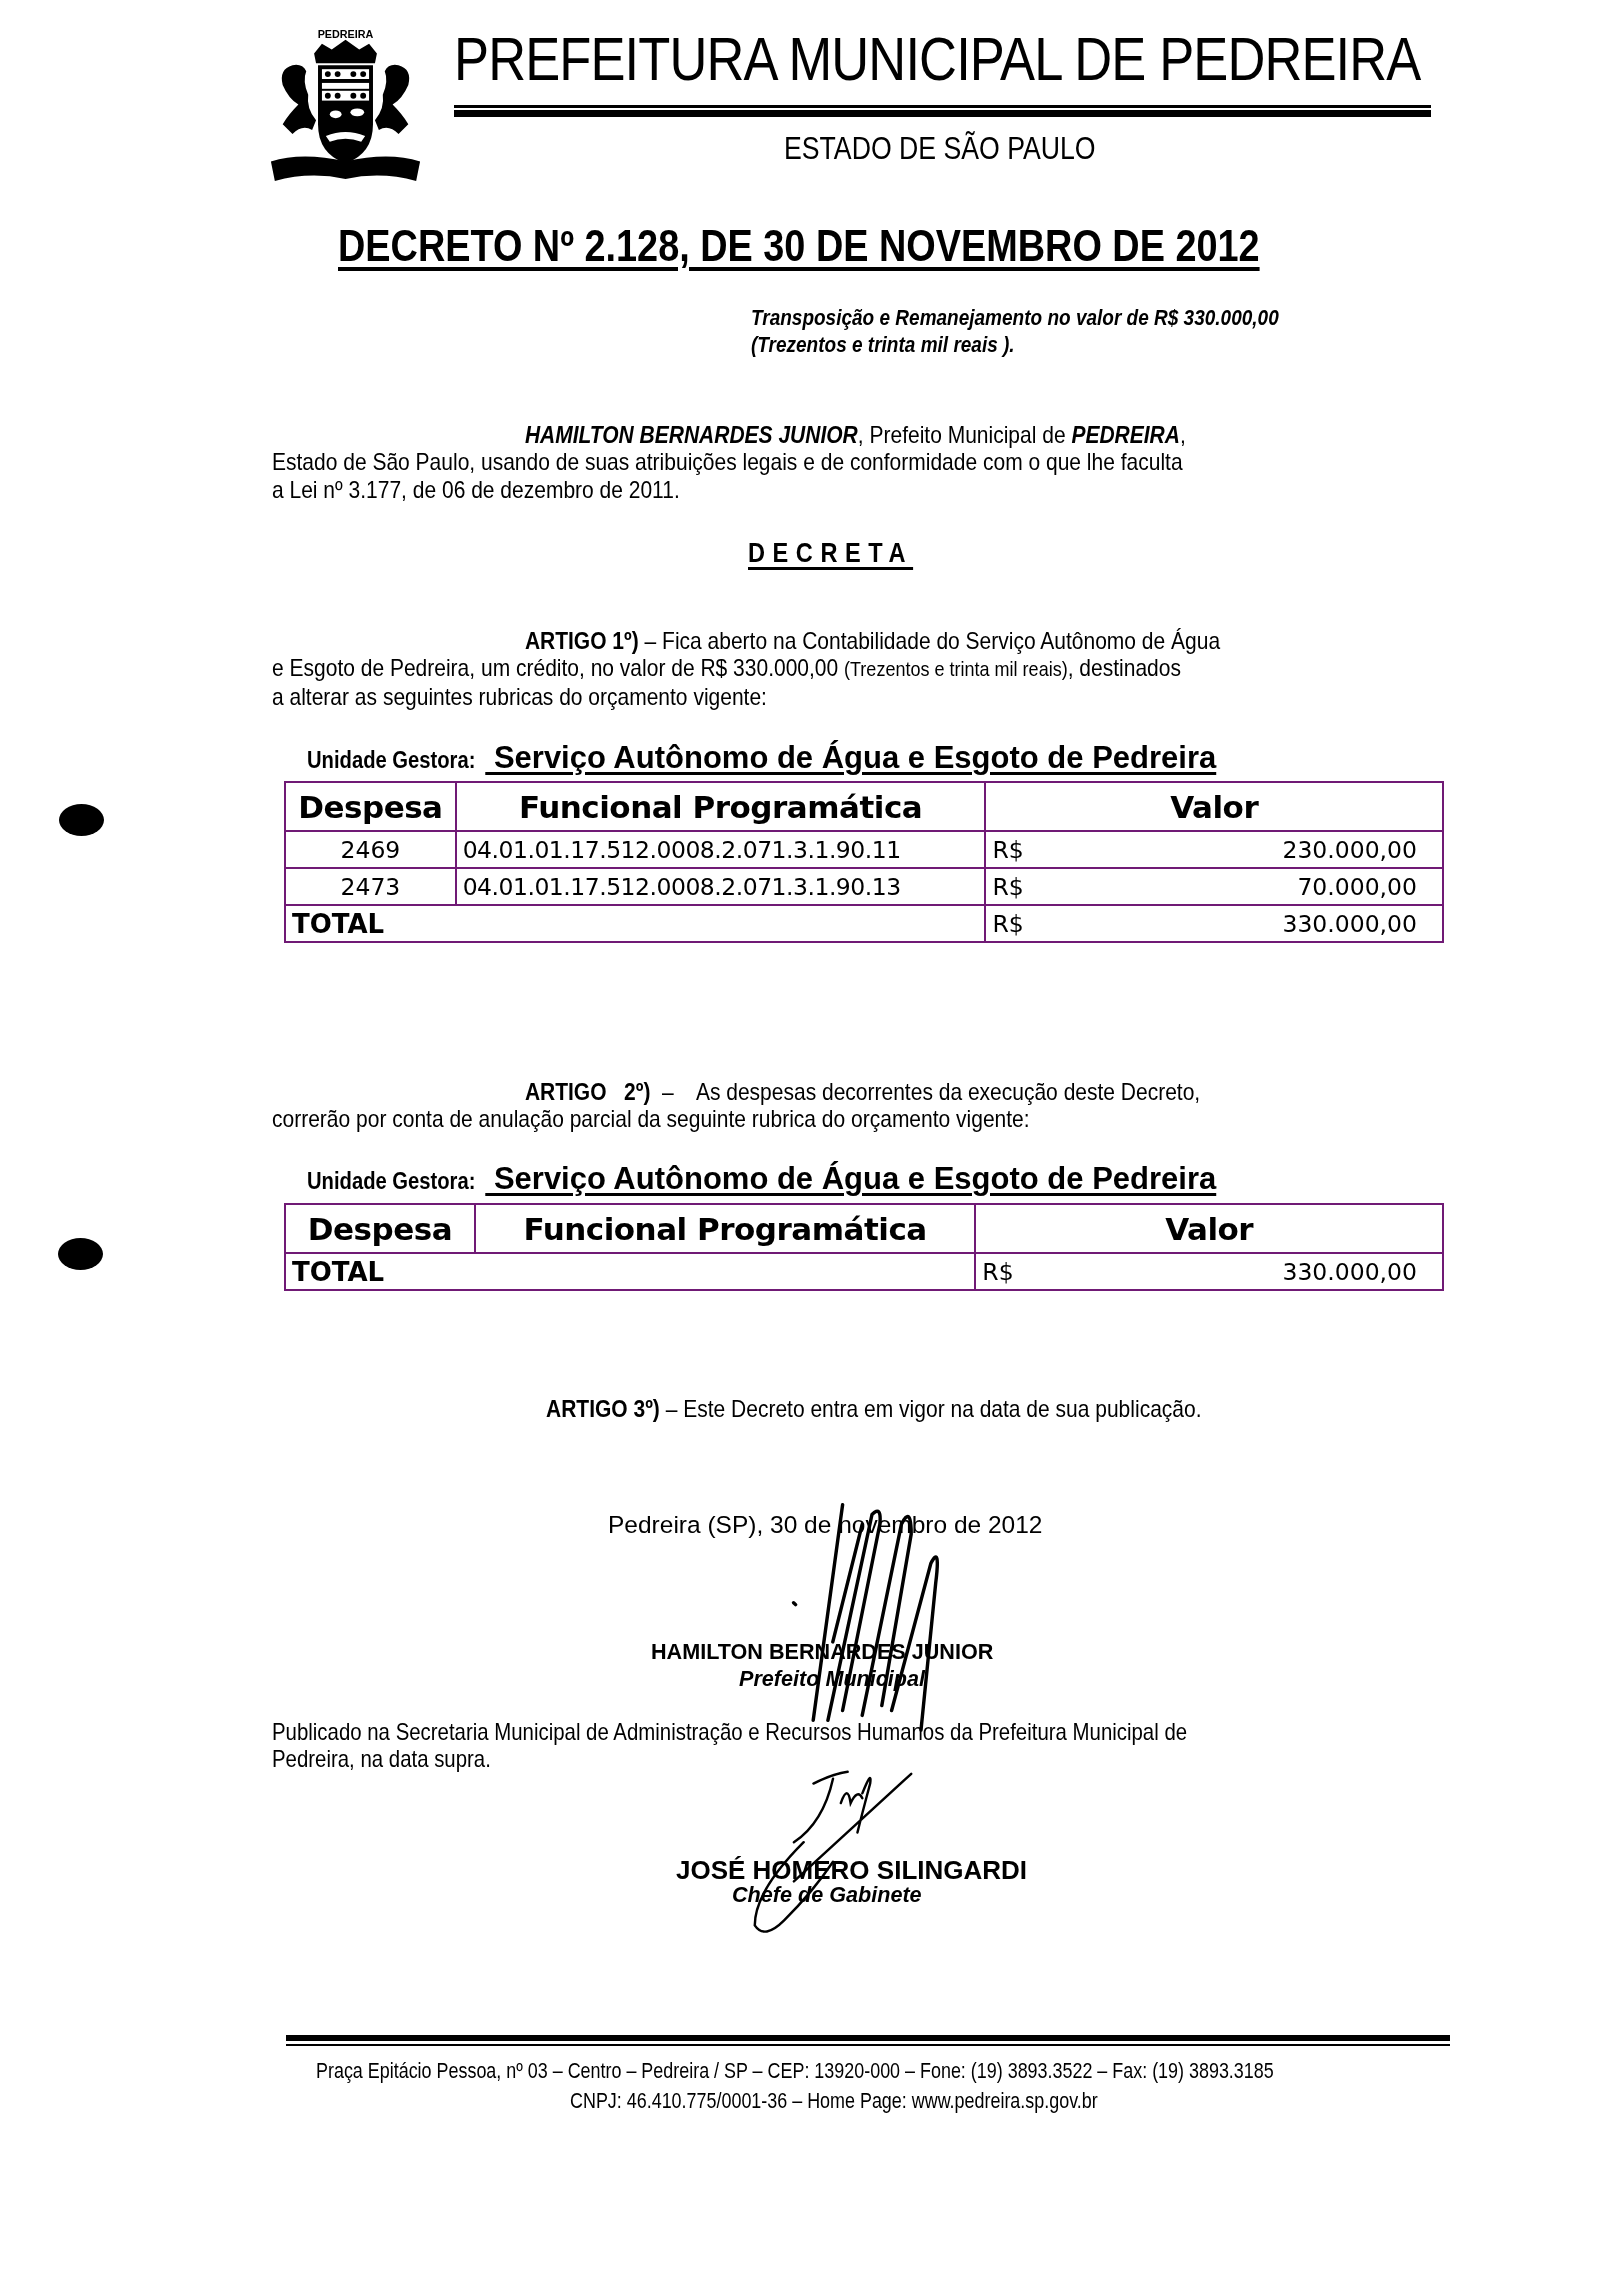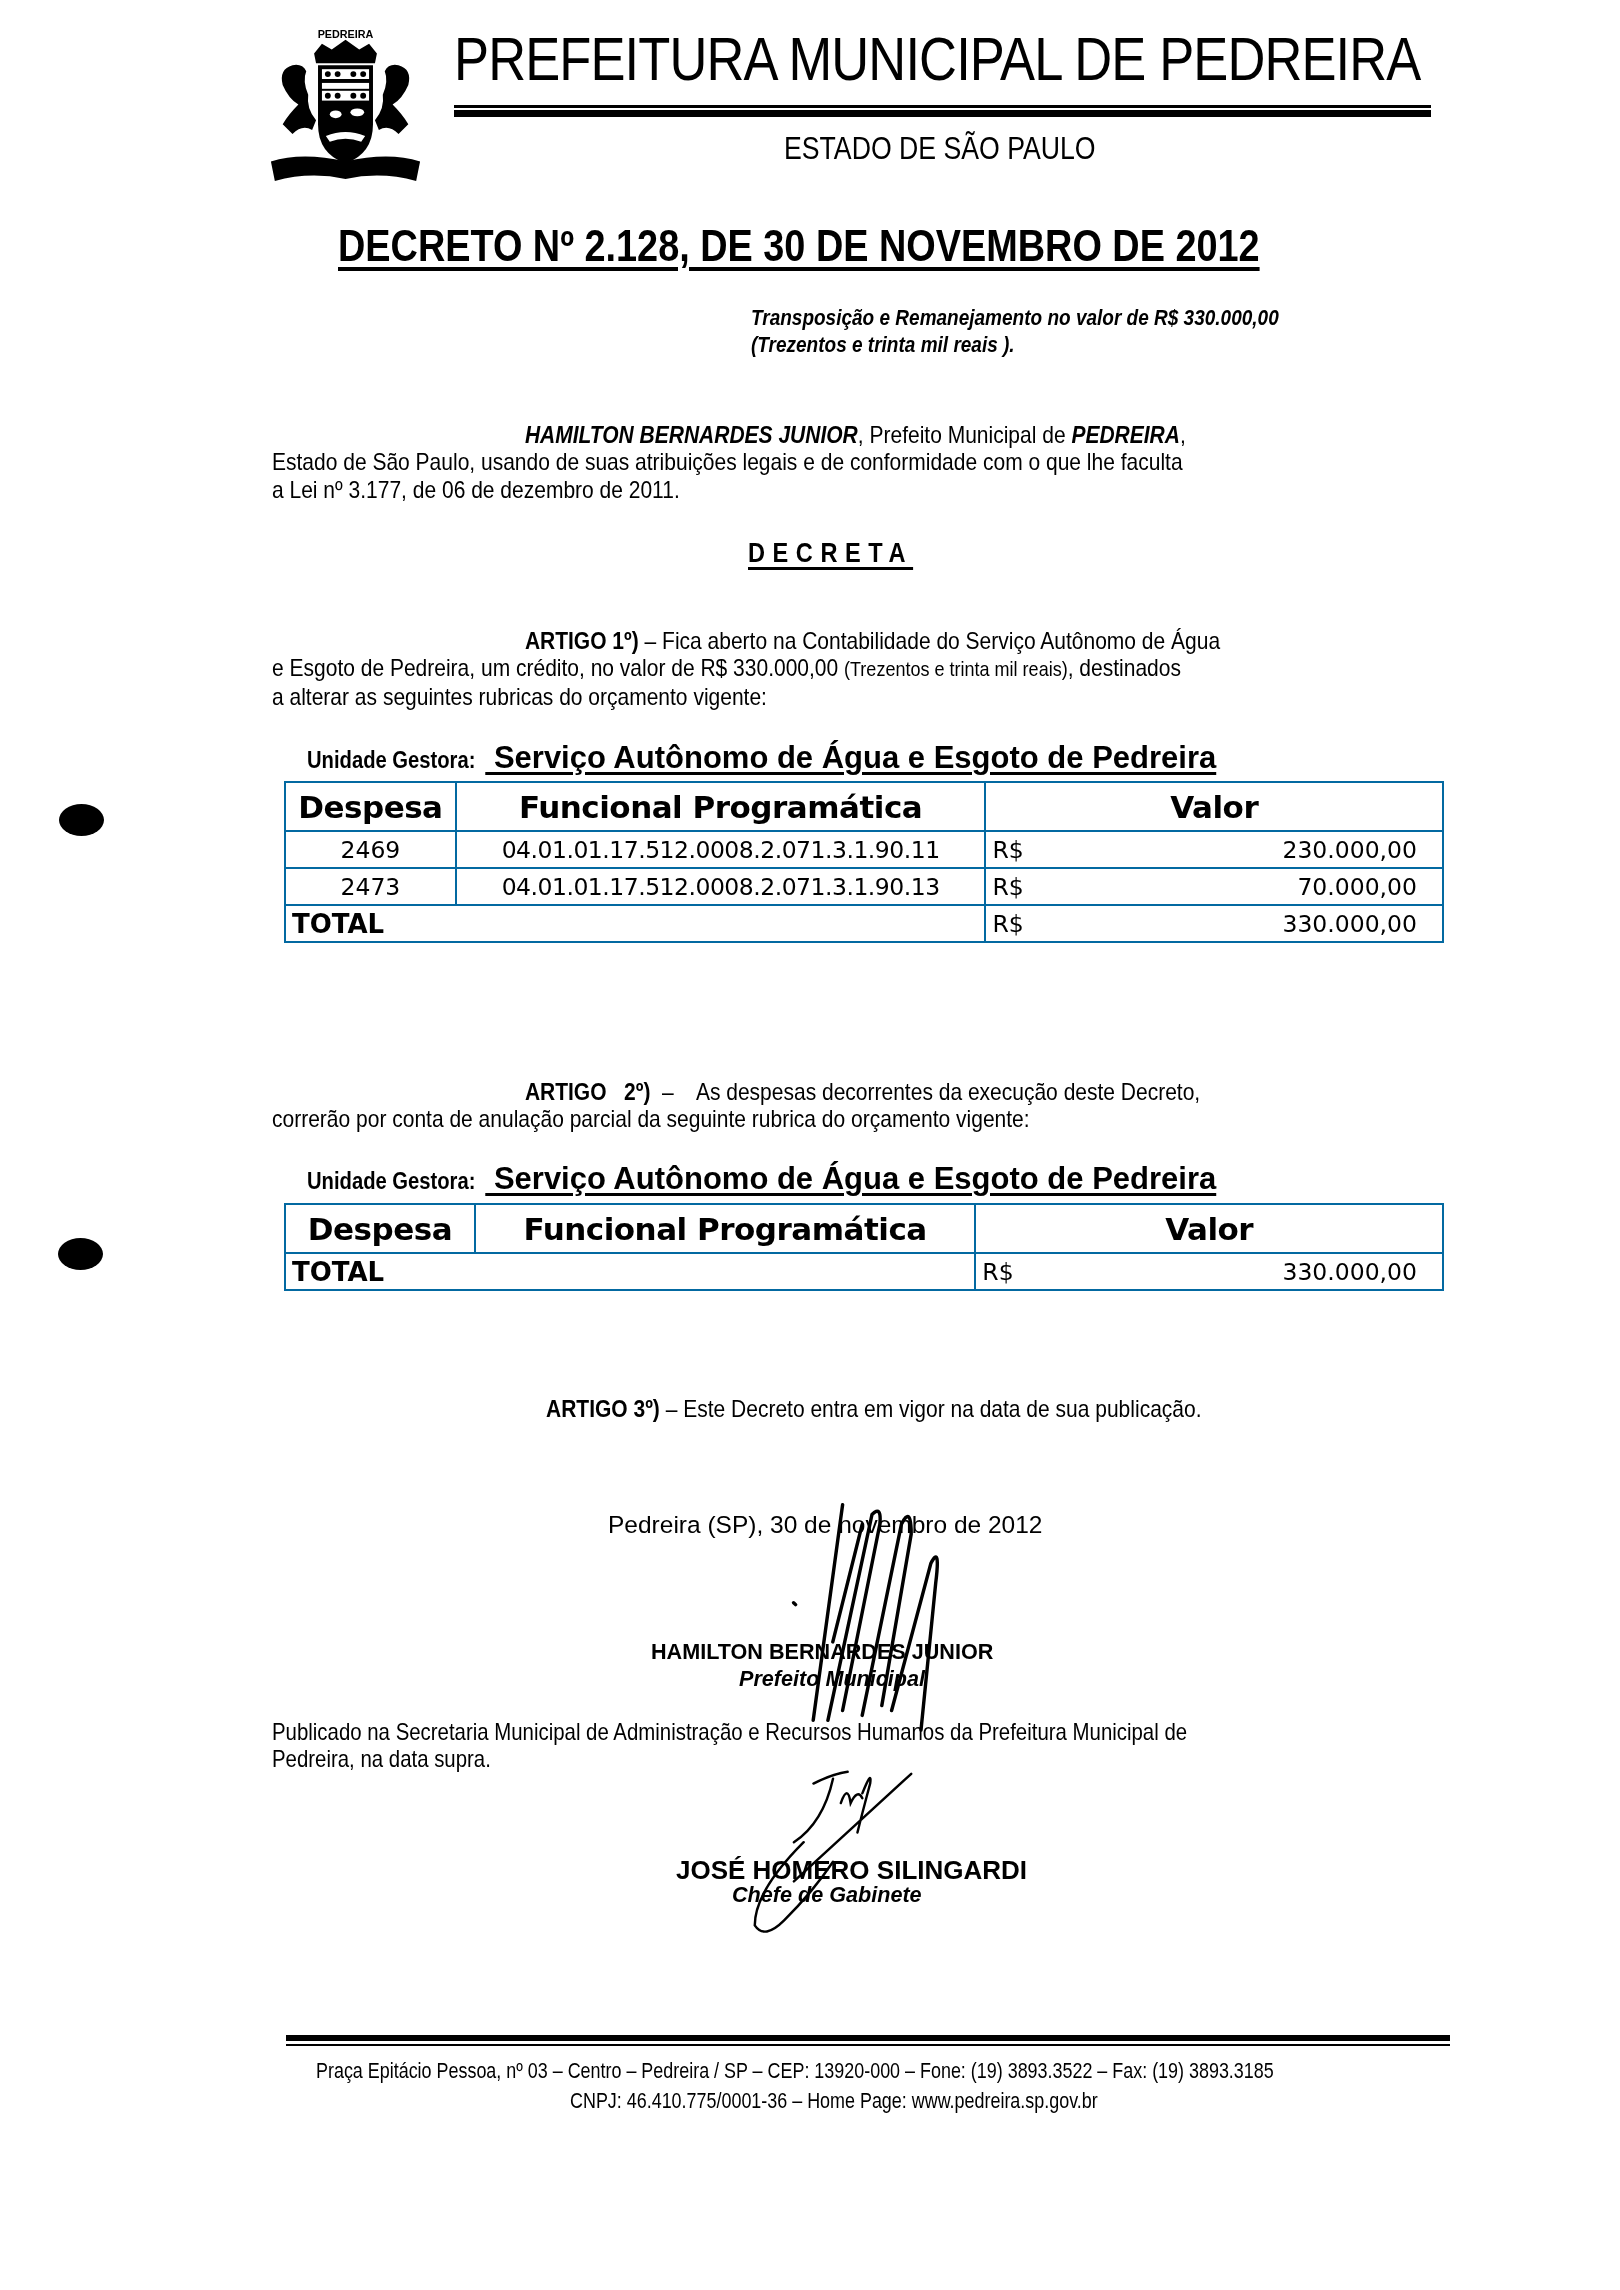--- a/index.html
+++ b/index.html
@@ -23,24 +23,24 @@
   .bi { font-weight: bold; font-style: italic; }
   .small { font-size: 20.6px; }
 
   #decreta { left: 748px; top: 537px; font-size: 27.4px; font-weight: bold; letter-spacing: 8.8px; text-decoration: underline; text-decoration-thickness: 2.9px; text-underline-offset: 4.9px; transform: scaleX(0.86); transform-origin: left top; white-space: nowrap; }
 
   
   .ug { position: absolute; left: 307px; white-space: nowrap; text-decoration: underline; text-decoration-thickness: 2.9px; text-underline-offset: 3.9px; }
   .ug .ug-label { font-size: 23.5px; font-weight: bold; display: inline-block; transform: scaleX(0.86); transform-origin: left bottom; margin-right: -17.6px; }
   .ug .ug-name { font-size: 31px; font-weight: bold; }
   table.budget { position: absolute; left: 284px; width: 1160px; border-collapse: collapse; border: 2.9px solid #000; font-family: "DejaVu Sans", sans-serif; }
-  table.budget td, table.budget th { border: 2px solid #0369a1; padding: 0 5.9px; height: 35px; font-weight: normal; font-size: 23.5px; }
+  table.budget td, table.budget th { border: 2px solid #701a75; padding: 0 5.9px; height: 35px; font-weight: normal; font-size: 23.5px; }
   table.budget th { font-weight: bold; font-size: 31px; height: 47px; letter-spacing: -0.5px; }
   table.budget td.desp { width: 157px; text-align: center; }
-  table.budget td.func { text-align: center; letter-spacing: -0.5px; }
+  table.budget td.func { letter-spacing: -0.5px; }
   table.budget td.cur { width: 1px; border-right: none; text-align: left; padding-right: 0; }
   table.budget td.amt { border-left: none; text-align: right; padding-right: 25px; }
   table.budget td.total { font-weight: bold; font-size: 26px; }
   table.budget th.valor { width: 382px; }
 
   
   #place-date { left: 608px; top: 1511px; font-size: 24.5px; white-space: nowrap; }
   #mayor-name { left: 651px; top: 1639px; font-size: 21.6px; font-weight: bold; white-space: nowrap; }
   #mayor-role { left: 739px; top: 1666px; font-size: 21.6px; font-weight: bold; font-style: italic; white-space: nowrap; }
   #published { top: 1718px; }

